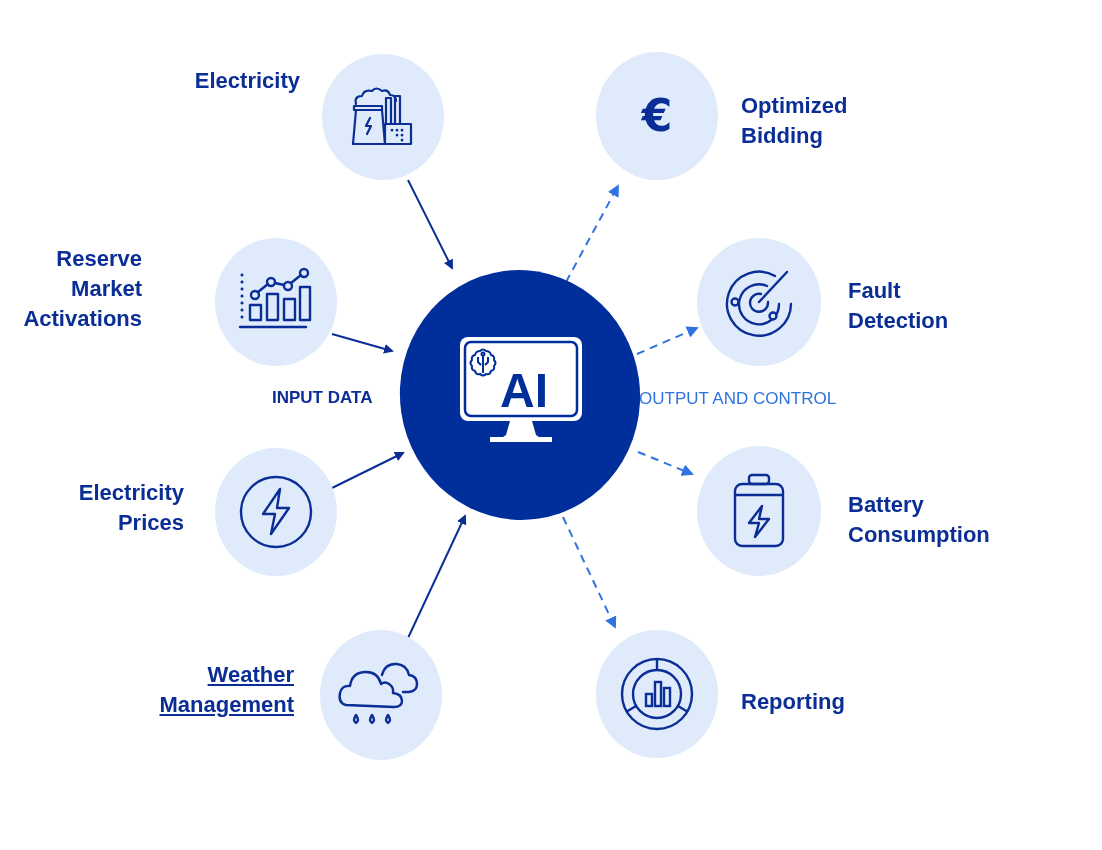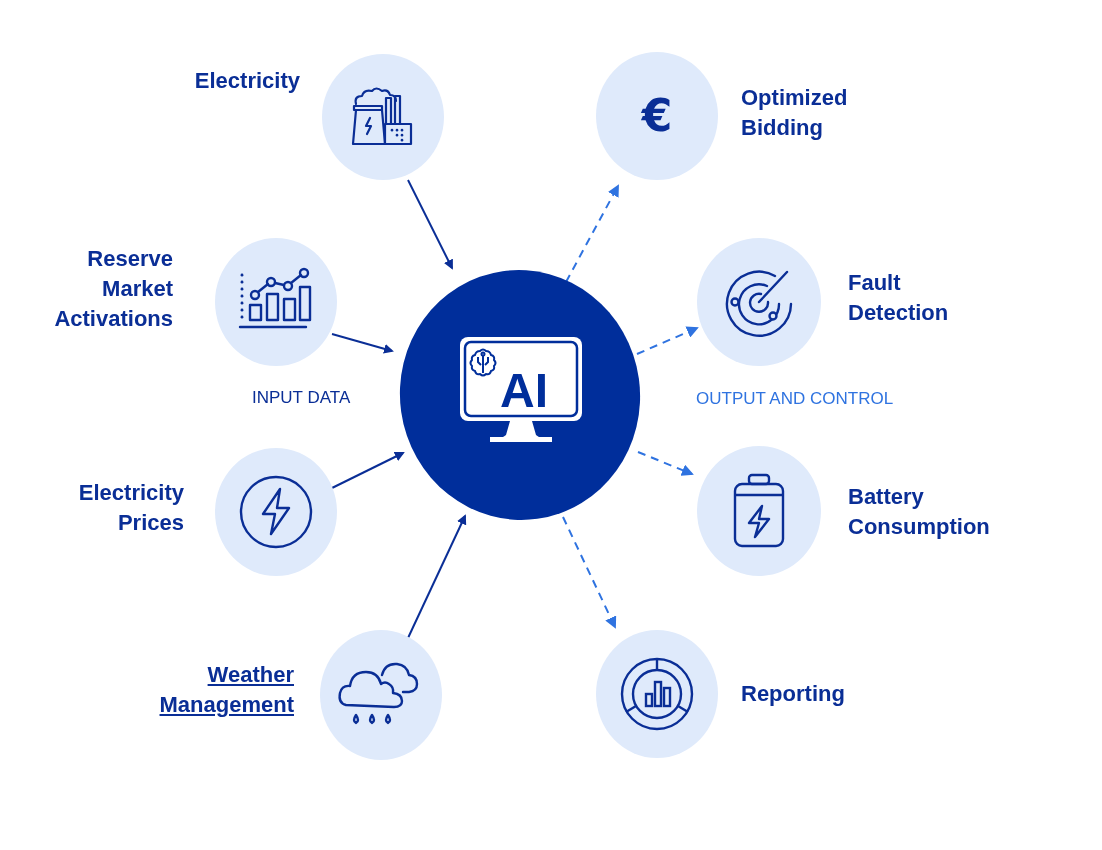--- a/index.html
+++ b/index.html
@@ -1,21 +1,21 @@
 <!DOCTYPE html>
 <html><head>
 <meta charset="utf-8">
 <style>
   html, body { margin:0; padding:0; background:#ffffff; }
   body { width:1102px; height:850px; position:relative; overflow:hidden; font-family:"Liberation Sans", sans-serif; }
   .node { position:absolute; border-radius:50%; background:#dfeafb; display:flex; align-items:center; justify-content:center; }
   .node svg { display:block; }
   .label { position:absolute; font-family:"Liberation Sans", sans-serif; font-weight:bold; font-size:22px; line-height:30px; color:#0a2e96; }
   .label.right-align { text-align:right; }
-  .label.left-align { text-align:left; }
+  .label.left-align { text-align:left;margin-top:8px; }
   .label span { display:block; white-space:nowrap; }
   .section { position:absolute; font-family:"Liberation Sans", sans-serif; font-size:17px; }
   #center { position:absolute; left:400px; top:270px; width:240px; height:250px; border-radius:50%; background:#002e9b; transform:rotate(-8deg); }
   #arrows { position:absolute; left:0; top:0; }
 </style>
 </head>
 <body>
 
 <svg id="arrows" width="1102" height="850" viewBox="0 0 1102 850">
   <defs>
@@ -48,22 +48,22 @@
   <g fill="none" stroke="#002e9b" stroke-width="2">
     <path d="M22 16 q-4 0 -5 4 q-4 1 -3 5 q-3 3 0 6 q-1 4 3 5 q1 4 5 3 q3 3 6 0 q4 1 5 -3 q4 -1 3 -5 q3 -3 0 -6 q1 -4 -3 -5 q-1 -4 -5 -4 q-3 -3 -6 0z"></path>
     <line x1="25" y1="20" x2="25" y2="38"></line>
     <circle cx="25" cy="19" r="1.5"></circle>
     <path d="M20 22 v5 l3 3"></path>
     <path d="M30 22 v5 l-3 3"></path>
   </g>
   <text x="42" y="72" font-family="Liberation Sans, sans-serif" font-weight="bold" font-size="48" fill="#002e9b">AI</text>
 </svg>
 
-<div class="section" style="left:252px;top:388px;color:#0a2e96;">INPUT DATA</div>
-<div class="section" style="left:696px;top:389px;color:#2f73e0;">OUTPUT AND CONTROL</div>
+<div class="section" style="left:272px;top:388px;color:#0a2e96;font-weight:bold;">INPUT DATA</div>
+<div class="section" style="left:639px;top:389px;color:#2f73e0;">OUTPUT AND CONTROL</div>
 
 <div class="node" style="left:322px;top:54px;width:122px;height:126px;">
   <svg width="66" height="66" viewBox="0 0 66 66" fill="none" stroke="#0a2e96" stroke-width="2.2" stroke-linejoin="round" stroke-linecap="round">
     <path d="M6 20 q-2 -8 6 -8 q2 -7 10 -5 q4 -5 10 0 q6 -2 8 4 q6 0 6 6"></path>
     <path d="M4 26 h28 v-4 h-28 z"></path>
     <path d="M6 26 l-3 34 h32 l-3 -34"></path>
     <path d="M20 34 l-4 8 h5 l-4 8"></path>
     <rect x="36" y="14" width="5" height="26"></rect>
     <rect x="45" y="12" width="5" height="28"></rect>
     <rect x="35" y="40" width="26" height="20"></rect>
@@ -99,21 +99,21 @@
     <rect x="64" y="20" width="10" height="33"></rect>
     <circle cx="19" cy="28" r="4"></circle>
       <circle cx="35" cy="15" r="4"></circle>
       <circle cx="52" cy="19" r="4"></circle>
       <circle cx="68" cy="6" r="4"></circle>
     <line x1="22" y1="25" x2="32" y2="17"></line>
       <line x1="39" y1="16" x2="48" y2="18"></line>
       <line x1="55" y1="16" x2="65" y2="8"></line>
   </svg>
 </div>
-<div class="label right-align" style="right:929px;top:244px;">
+<div class="label right-align" style="right:960px;top:244px;">
   <span>Reserve</span>
     <span>Market</span>
     <span>Activations</span>
 </div>
 
 <div class="node" style="left:215px;top:448px;width:122px;height:128px;">
   <svg width="76" height="76" viewBox="0 0 76 76" fill="none" stroke="#0a2e96" stroke-width="2.4" stroke-linejoin="round">
     <circle cx="38" cy="38" r="35"></circle>
     <path d="M42 15 L25 40 H37 L33 60 L51 34 H39 Z"></path>
   </svg>

